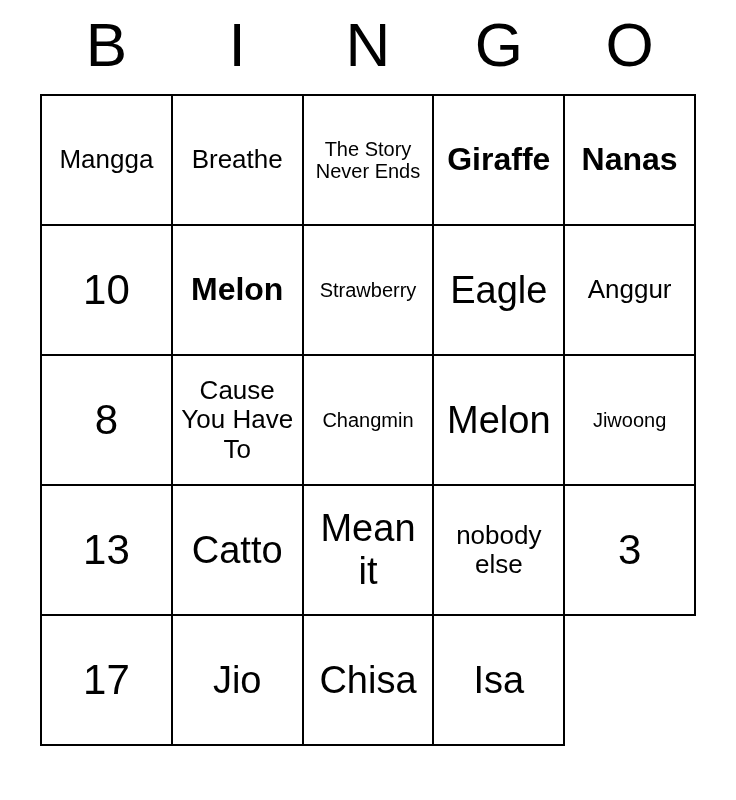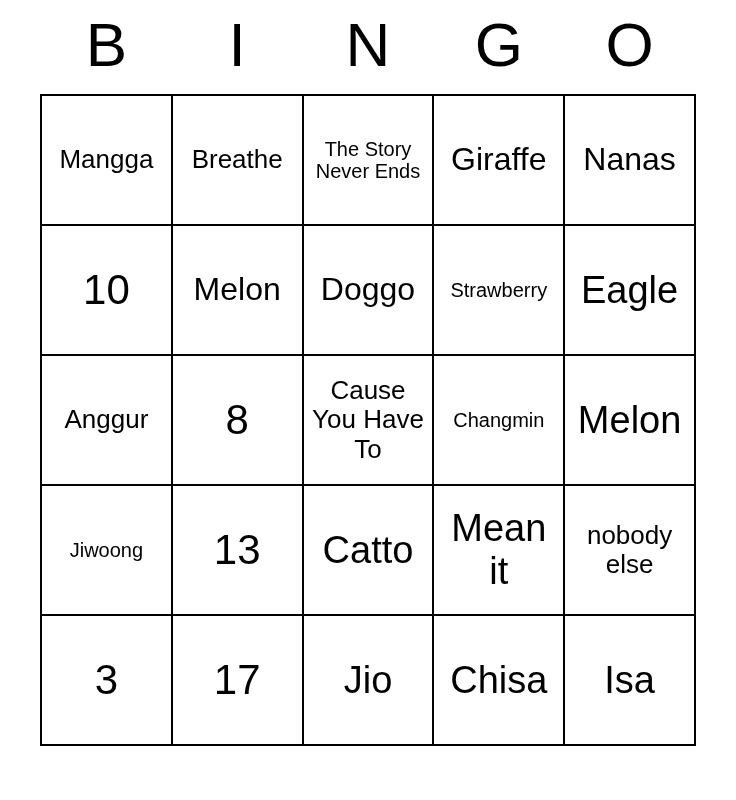--- a/index.html
+++ b/index.html
@@ -59,21 +59,21 @@
     overflow: hidden;
   }
   .cell span {
     display: block;
     line-height: 1.12;
     font-family: "Liberation Sans", sans-serif;
   }
   
   .fs-xl span { font-size: 42px; }
   .fs-lg span { font-size: 38px; }
-  .fs-md span { font-size: 32px; }
+  .fs-md span { font-size: 32px; font-weight: bold; }
   .fs-sm span { font-size: 26px; }
   .fs-xs span { font-size: 20px; }
 </style>
 </head>
 <body>
 
 <div class="bingo-card">
 
   <div class="header-row">
     <div class="header-letter">B</div>
@@ -99,23 +99,20 @@
       </div>
     <div class="cell fs-md">
         <span>Nanas</span>
       </div>
 
     <div class="cell fs-xl">
         <span>10</span>
       </div>
     <div class="cell fs-md">
         <span>Melon</span>
-      </div>
-    <div class="cell fs-md">
-        <span>Doggo</span>
       </div>
     <div class="cell fs-xs">
         <span>Strawberry</span>
       </div>
     <div class="cell fs-lg">
         <span>Eagle</span>
       </div>
 
     <div class="cell fs-sm">
         <span>Anggur</span>

